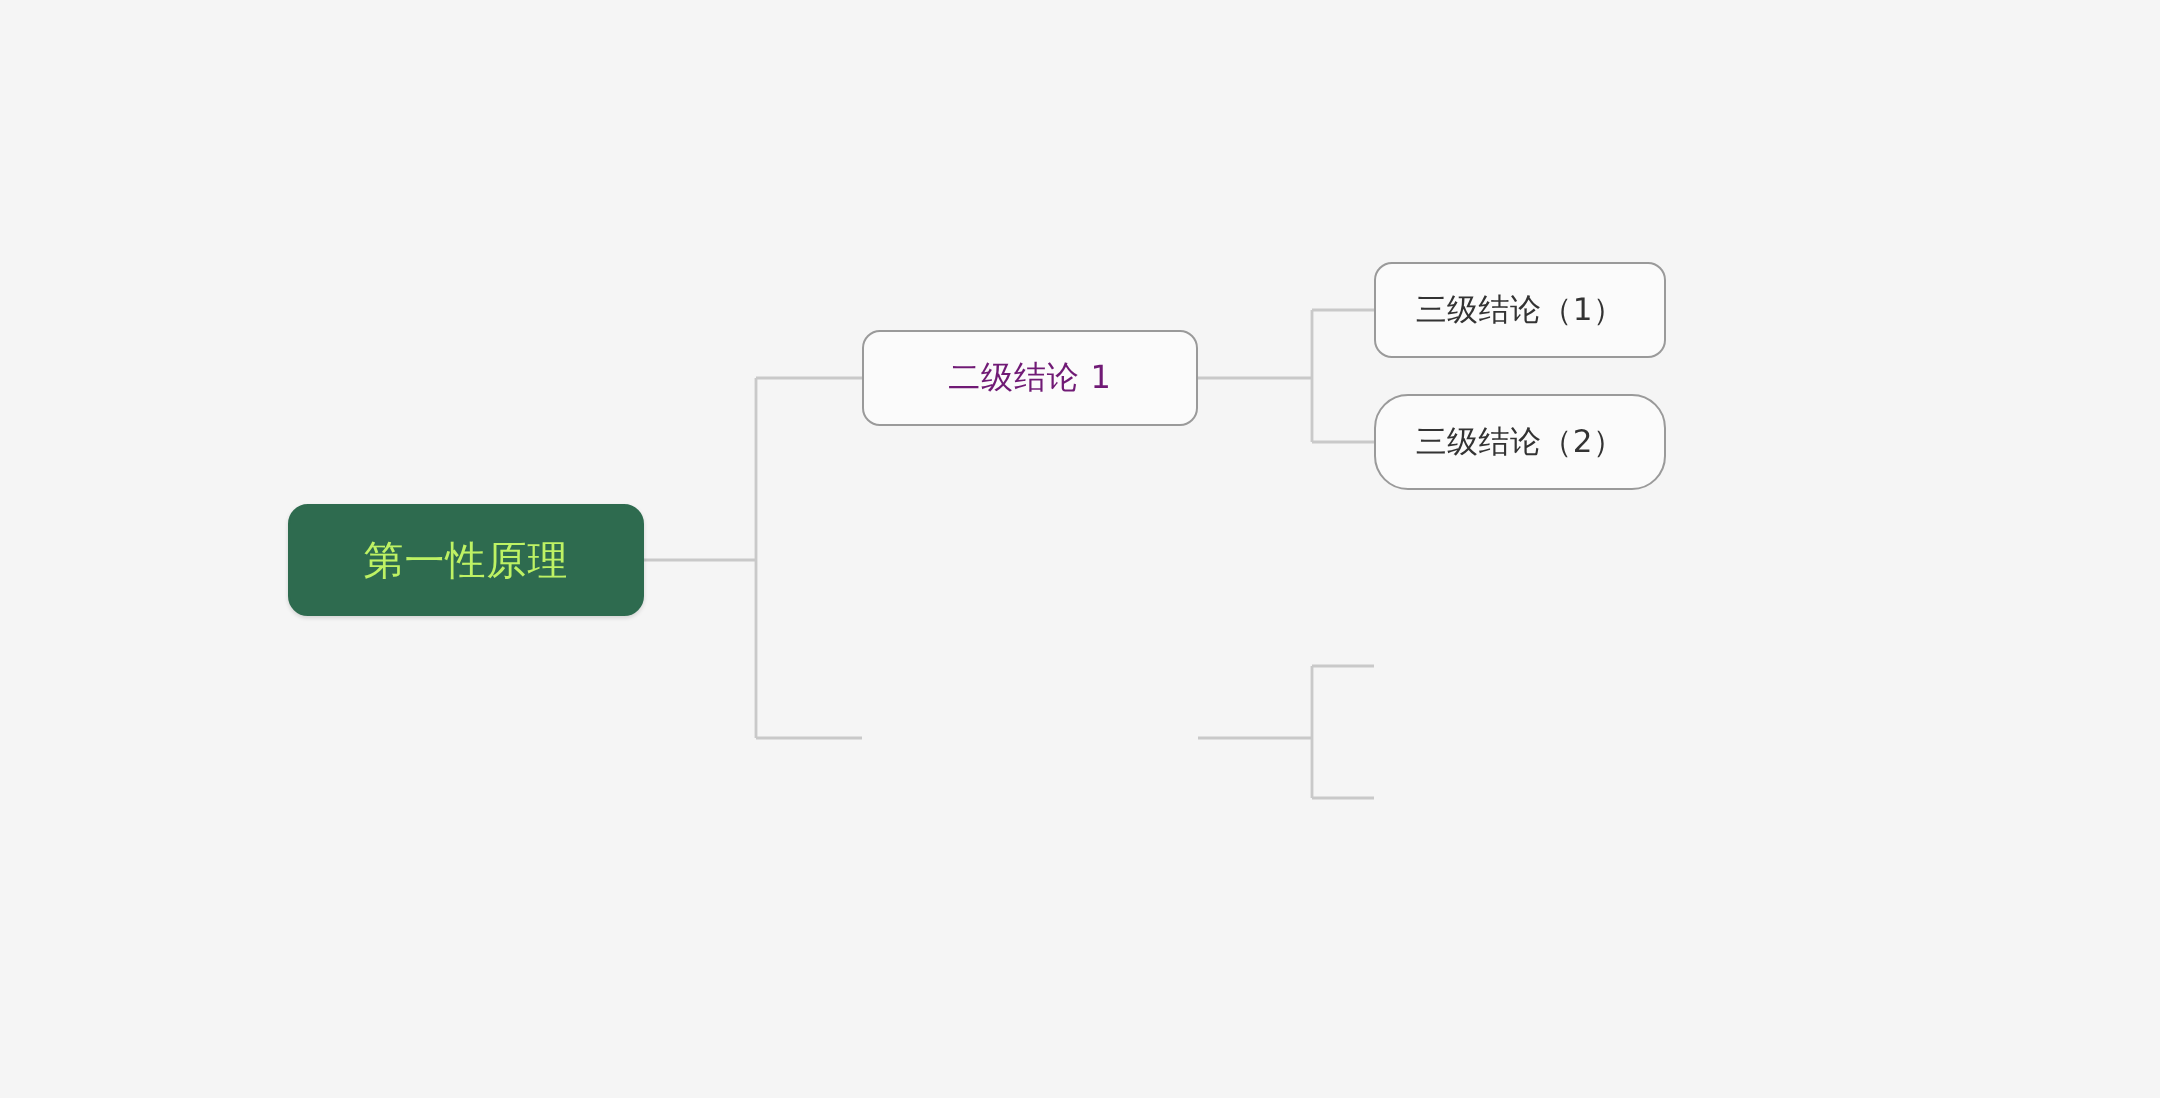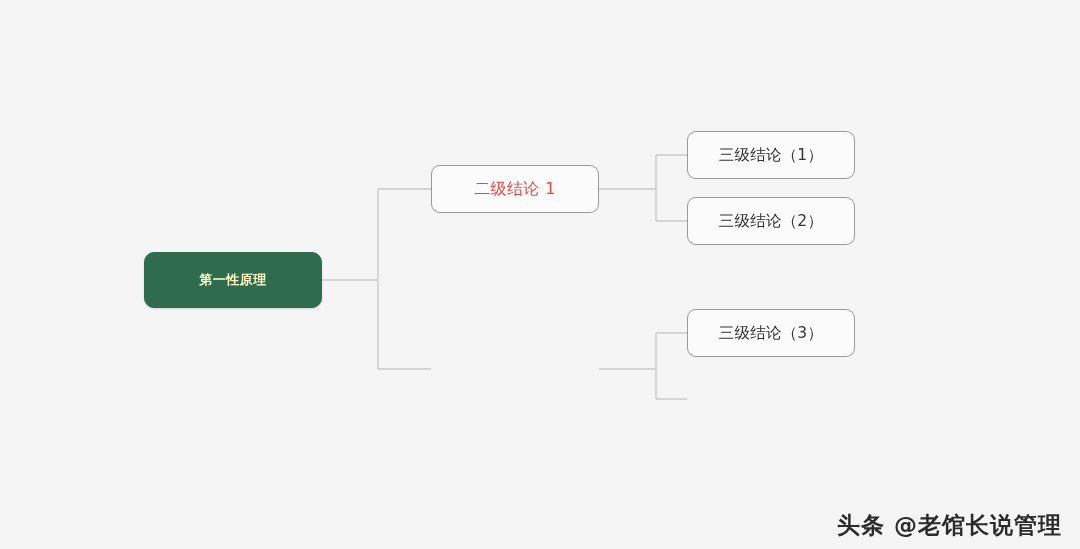--- a/index.html
+++ b/index.html
@@ -39,48 +39,48 @@
     left: 144px;
     top: 252px;
     width: 178px;
     height: 56px;
     background: #2e6b4f;
     border: 1px solid #2e6b4f;
     border-radius: 10px;
     box-shadow: 0 1px 2px rgba(0,0,0,0.14);
   }
   .node-root .node-label {
-    color: #fef9c3;
-    font-size: 13px;
-    font-weight: bold;
+    color: #bef264;
+    font-size: 20px;
+    font-weight: normal;
     letter-spacing: 0.5px;
   }
   .node-l2 {
     left: 431px;
     width: 168px;
     height: 48px;
     background: #fbfbfb;
     border: 1px solid #9a9a9a;
   }
   .node-l2.pos-a { top: 165px; }
   .node-l2.pos-b { top: 345px; }
   .node-l2 .node-label {
-    color: #ef4444;
+    color: #701a75;
     font-size: 16px;
     letter-spacing: 0.4px;
   }
   .node-l3 {
     left: 687px;
-    width: 168px;
+    width: 146px;
     height: 48px;
     background: #fbfbfb;
     border: 1px solid #9a9a9a;
   }
   .node-l3.pos-1 { top: 131px; }
-  .node-l3.pos-2 { top: 197px; }
+  .node-l3.pos-2 { top: 197px; border-radius: 17px; }
   .node-l3.pos-3 { top: 309px; }
   .node-l3.pos-4 { top: 375px; }
   .node-l3 .node-label {
     color: #333333;
     font-size: 15.5px;
     letter-spacing: 0.2px;
   }
   #watermark {
     position: absolute;
     right: 18px;
@@ -131,20 +131,16 @@
 
 
   <div class="node node-l3 pos-1">
     <span class="node-label">三级结论（1）</span>
   </div>
 
   <div class="node node-l3 pos-2">
     <span class="node-label">三级结论（2）</span>
   </div>
 
-  <div class="node node-l3 pos-3">
-    <span class="node-label">三级结论（3）</span>
-  </div>
 
 
-  <div id="watermark">头条 @老馆长说管理</div>
 
 </div>
 
 </body></html>

